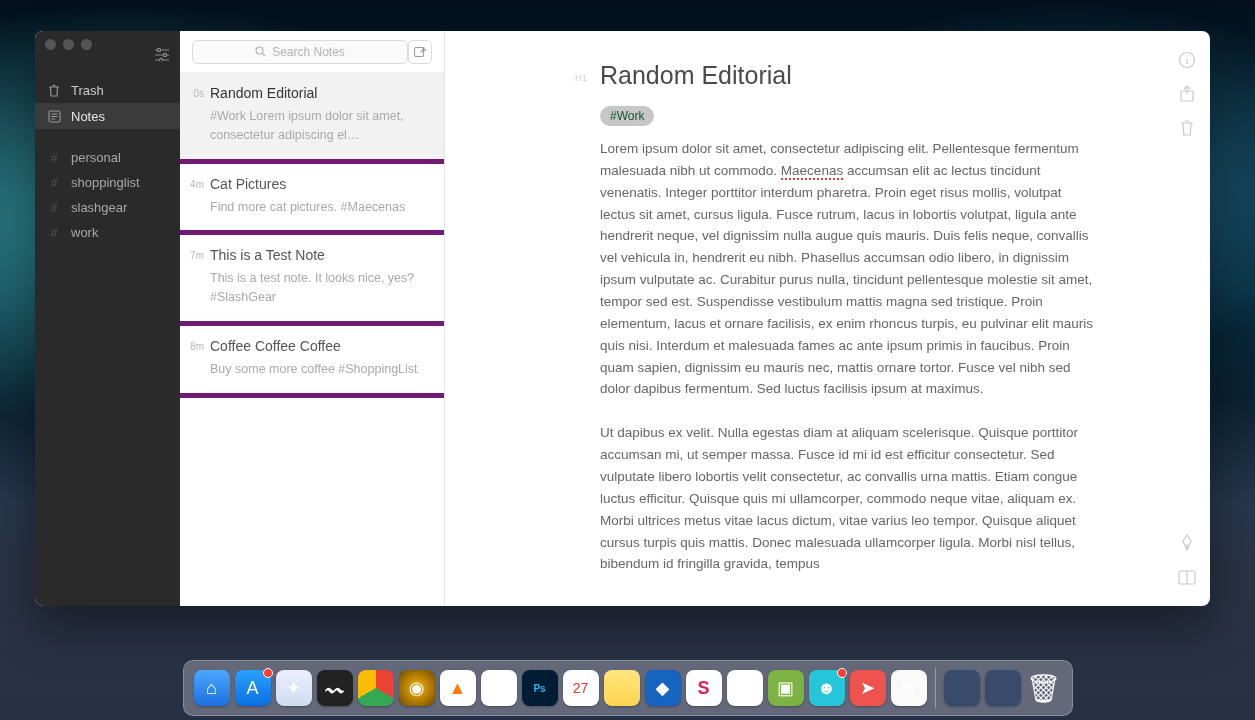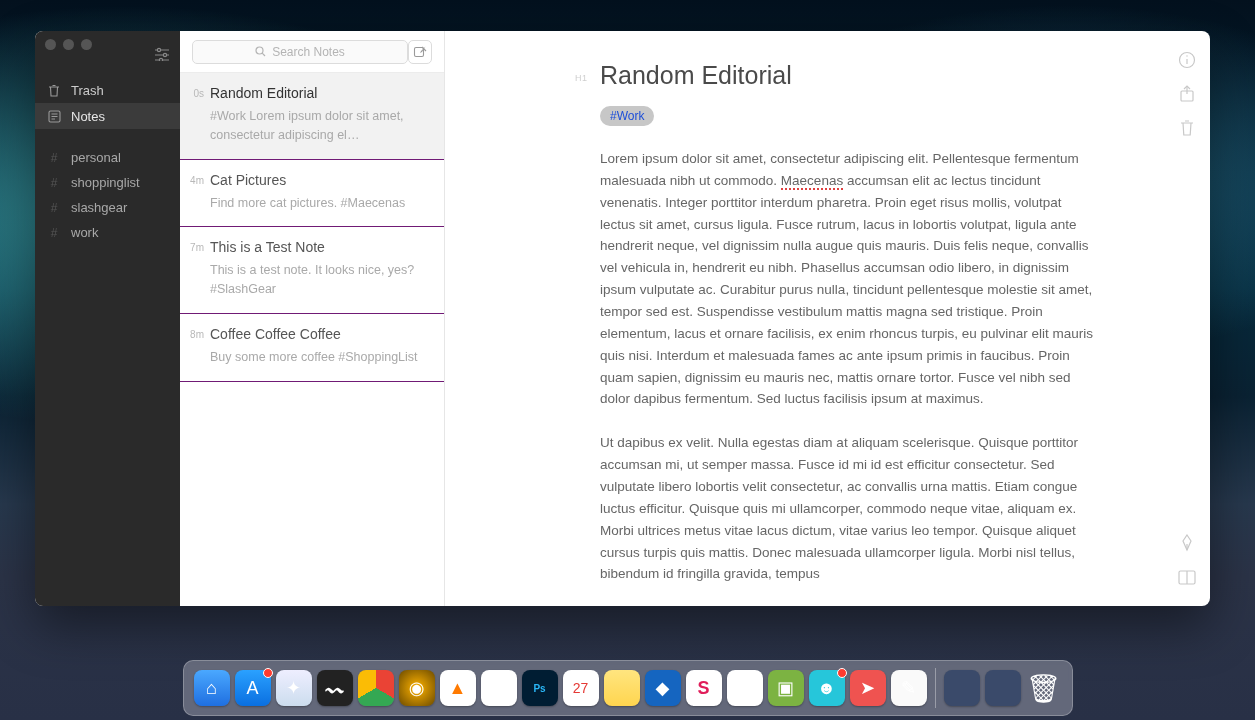--- a/index.html
+++ b/index.html
@@ -85,21 +85,21 @@
   }
   .compose {
     width: 24px; height: 24px;
     border: 1px solid #dcdcdc; border-radius: 5px;
     display:flex; align-items:center; justify-content:center;
     color:#9a9a9a;
   }
 
   .note-item {
     padding: 12px 14px 14px 14px;
-    border-bottom: 1px solid #701a75;
+    border-bottom: 5px solid #701a75;
     position: relative;
     cursor: default;
   }
   .note-item.active { background: #f2f2f2; }
   .note-time {
     position: absolute; left: -1px; top: 15px;
     width: 22px; text-align: right;
     color: #b8b8b8; font-size: 10px;
     transform: translateX(-0px);
   }
@@ -118,24 +118,24 @@
   .h-marker {
     position: absolute; left: 130px; top: 42px;
     font-size: 9px; color: #cfcfcf; letter-spacing: 0.5px;
   }
   .editor-title {
     font-size: 25px; font-weight: 400; color: #4a4a4a;
     margin-bottom: 16px;
   }
   .tag-pill {
     display: inline-block;
-    background: #c7c7c7; color: #1d4ed8;
+    background: #c7c7c7; color: #14532d;
     font-size: 12px; padding: 3px 10px;
     border-radius: 11px;
-    margin-bottom: 22px;
+    margin-bottom: 12px;
   }
   .body-text {
     font-size: 13.5px; line-height: 1.62;
     color: #666; max-width: 500px;
   }
   .body-text p { margin-bottom: 22px; }
   .squiggle-word { border-bottom: 2px dotted #e04040; }
 
   .right-tools {
     position: absolute; right: 14px; top: 20px;

